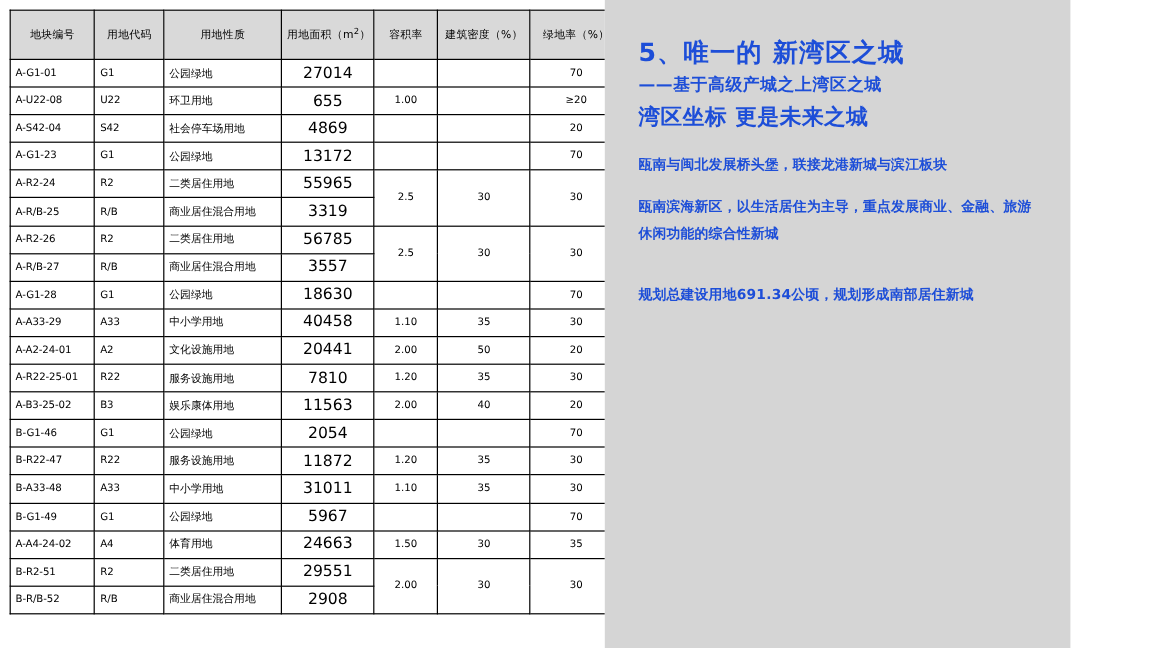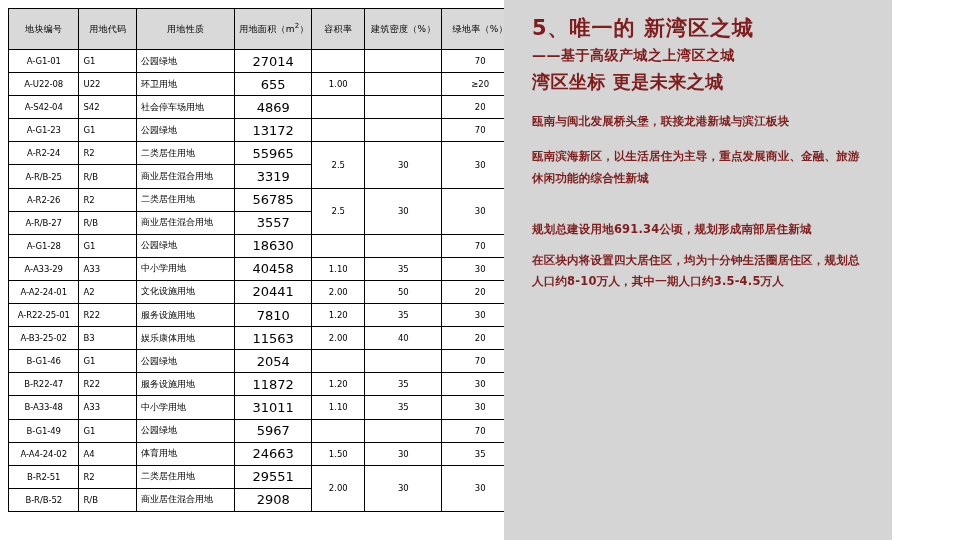--- a/index.html
+++ b/index.html
@@ -54,37 +54,37 @@
   }
   .col-id     { width: 66px; }
   .col-code   { width: 54px; }
   .col-nature { width: 92px; }
   .col-area   { width: 72px; }
   .col-far    { width: 50px; }
   .col-den    { width: 72px; }
   .col-green  { width: 72px; }
   .col-lim    { width: 42px; }
 
-  td.c-id      { text-align: center;   font-size: 8.5px; letter-spacing:-0.1px;}
+  td.c-id      { text-align: left;   font-size: 8.5px; letter-spacing:-0.1px;}
   td.c-code    { text-align: left;   font-size: 8.5px; }
   td.c-nature  { text-align: left;   font-size: 9px; }
   td.c-area    { text-align: center;   font-size: 13px; }
   td.c-num     { text-align: center; font-size: 8.5px; }
   td.bold      { font-weight: bold; }
 
   .sup { font-size: 7px; vertical-align: super; }
 
   
   .right-panel {
     width: 388px;
     height: 540px;
     background: #d5d5d5;
     box-sizing: border-box;
-    padding: 14px 26px 0 28px;
-    color: #7f1d1d;
+    padding: 30px 26px 0 28px;
+    color: #1d4ed8;
   }
   .r-title {
     font-size: 21px;
     font-weight: bold;
     letter-spacing: 1px;
     line-height: 1.38;
     margin: 0 0 2px 0;
   }
   .r-subtitle {
     font-size: 14px;
@@ -350,16 +350,15 @@
     </table>
   </div>
 
   <div class="right-panel">
     <div class="r-title">5、唯一的 新湾区之城</div>
     <div class="r-subtitle">——基于高级产城之上湾区之城</div>
     <div class="r-subtitle2">湾区坐标 更是未来之城</div>
     <p class="r-para">瓯南与闽北发展桥头堡，联接龙港新城与滨江板块</p>
     <p class="r-para">瓯南滨海新区，以生活居住为主导，重点发展商业、金融、旅游休闲功能的综合性新城</p>
     <p class="r-para tight">规划总建设用地691.34公顷，规划形成南部居住新城</p>
-    <p class="r-para">在区块内将设置四大居住区，均为十分钟生活圈居住区，规划总人口约8-10万人，其中一期人口约3.5-4.5万人</p>
   </div>
 
 </div>
 
 </body></html>

